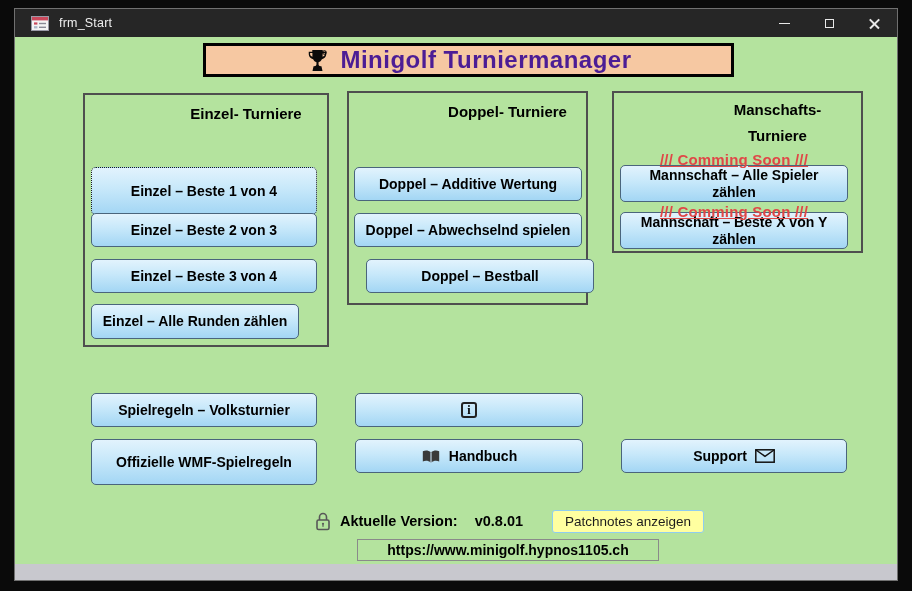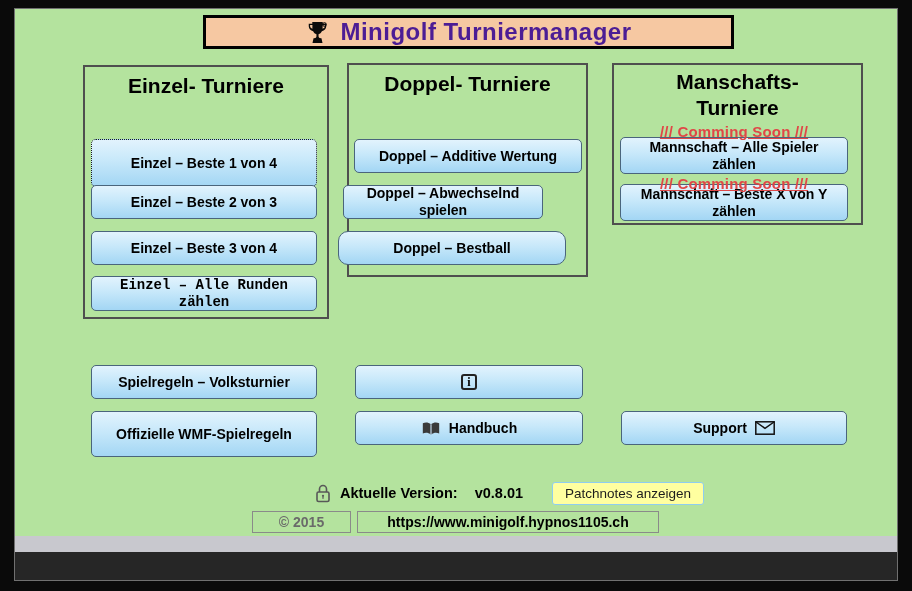--- a/index.html
+++ b/index.html
@@ -22,21 +22,21 @@
   .glyph-close:after{transform:rotate(-45deg);}
   
   .client{position:relative;height:527px;background:#b4e39e;}
   .recordbar{height:16px;background:#c8c8ce;}
   
   .banner{position:absolute;left:188px;top:6px;width:531px;height:34px;
           background:#f6c8a2;border:3px solid #000;display:flex;align-items:center;justify-content:center;gap:10px;}
   .banner .bt{font-size:24px;font-weight:bold;color:#4c1d95;letter-spacing:.5px;}
   
   .group{position:absolute;border:2px solid #4f4f4f;background:transparent;}
-  .group-title{width:100%;text-align:center;font-size:21px;font-weight:bold;color:#000;line-height:26px;margin-top:6px;}
+  .group-title{width:100%;text-align:center;font-size:15px;font-weight:bold;color:#000;line-height:26px;margin-top:6px;margin-left:40px;}
   #grp-einzel{left:68px;top:56px;width:246px;height:254px;}
   #grp-doppel{left:332px;top:54px;width:241px;height:214px;}
   #grp-mannschaft{left:597px;top:54px;width:251px;height:162px;}
   
   .btn{position:absolute;display:flex;align-items:center;justify-content:center;gap:8px;
        background:linear-gradient(180deg,#e2f3fd 0%,#c7e8fa 45%,#a3d6f4 100%);
        border:1px solid #4a657c;border-radius:5px;
        font-size:14px;font-weight:bold;color:#000;text-align:center;line-height:17px;cursor:default;}
   .btn.focused{border:1px dotted #1c1c1c;}
   .coming{position:absolute;z-index:3;width:228px;text-align:center;
@@ -56,20 +56,42 @@
            display:flex;align-items:center;justify-content:center;font-size:14px;font-weight:bold;}
   #box-copyright{left:237px;width:99px;color:#6a6a6a;}
   #box-url{left:342px;width:302px;color:#000;}
 </style>
 </head>
 <body>
 
 <div class="stage">
   <div class="window">
 
+    <div class="titlebar">
+      <svg class="appicon" viewBox="0 0 18 15">
+        <rect x="0.5" y="0.5" width="17" height="14" fill="#f4f4f4" stroke="#9a9aa6"></rect>
+        <rect x="1" y="1" width="16" height="3.4" fill="#c9485b"></rect>
+        <rect x="3" y="6.4" width="3.4" height="2.2" fill="#c9485b"></rect>
+        <rect x="8" y="6.8" width="7" height="1.4" fill="#8a8a96"></rect>
+        <rect x="3" y="10.2" width="3.4" height="2.2" fill="#aab6c8"></rect>
+        <rect x="8" y="10.6" width="7" height="1.4" fill="#8a8a96"></rect>
+      </svg>
+      <span class="title">frm_Start</span>
+      <div class="win-controls">
+        <div class="win-btn">
+            <span class="glyph-min"></span>
+          </div>
+        <div class="win-btn">
+            <span class="glyph-max"></span>
+          </div>
+        <div class="win-btn">
+            <span class="glyph-close"></span>
+          </div>
+      </div>
+    </div>
 
     <div class="client">
 
       <div class="banner">
         <svg width="25" height="25" viewBox="0 0 24 24">
           <path fill="#0a0a0a" d="M7 2h10v1.6h3.4V6c0 2.5-1.9 4.1-4.2 4.7-.7 1.5-1.8 2.5-3.2 2.9v2.1c0 1 .8 1.9 2.3 1.9h.5l1 4.4H7.2l1-4.4h.5c1.5 0 2.3-.9 2.3-1.9v-2.1c-1.4-.4-2.5-1.4-3.2-2.9C5.5 10.1 3.6 8.5 3.6 6V3.6H7V2z"></path>
           <path fill="#f6c8a2" d="M4.9 4.9h2.2v3.6C5.8 7.9 4.9 7 4.9 6V4.9zM16.9 4.9h2.2V6c0 1-.9 1.9-2.2 2.5V4.9z"></path>
           <circle cx="18.6" cy="4.3" r="1.7" fill="none" stroke="#0a0a0a" stroke-width="1.1"></circle>
         </svg>
         <span class="bt">Minigolf Turniermanager</span>
@@ -80,34 +102,34 @@
       </div>
       <div class="btn focused" style="left:76px;top:130px;width:226px;height:48px;">
           <span>Einzel – Beste 1 von 4</span>
         </div>
       <div class="btn" style="left:76px;top:176px;width:226px;height:34px;">
           <span>Einzel – Beste 2 von 3</span>
         </div>
       <div class="btn" style="left:76px;top:222px;width:226px;height:34px;">
           <span>Einzel – Beste 3 von 4</span>
         </div>
-      <div class="btn" style="left:76px;top:267px;width:226px;height:35px;font-family:Liberation Mono, monospace;">
+      <div class="btn" style="left:76px;top:267px;width:208px;height:35px;">
           <span>Einzel – Alle Runden zählen</span>
         </div>
 
       <div class="group" id="grp-doppel">
         <div class="group-title">Doppel- Turniere</div>
       </div>
       <div class="btn" style="left:339px;top:130px;width:228px;height:34px;">
           <span>Doppel – Additive Wertung</span>
         </div>
-      <div class="btn" style="left:328px;top:176px;width:200px;height:34px;">
+      <div class="btn" style="left:339px;top:176px;width:228px;height:34px;">
           <span>Doppel – Abwechselnd spielen</span>
         </div>
-      <div class="btn" style="left:323px;top:222px;width:228px;height:34px;border-radius:10px;">
+      <div class="btn" style="left:351px;top:222px;width:228px;height:34px;">
           <span>Doppel – Bestball</span>
         </div>
 
       <div class="group" id="grp-mannschaft">
         <div class="group-title" style="margin-top:4px;">Manschafts-</div>
         <div class="group-title" style="margin-top:0;">Turniere</div>
       </div>
       <div class="coming" style="left:605px;top:114px;">/// Comming Soon ///</div>
       <div class="btn" style="left:605px;top:128px;width:228px;height:37px;padding:0 14px;">
           <span>Mannschaft – Alle Spieler zählen</span>
@@ -152,23 +174,20 @@
           <circle cx="8" cy="12.8" r="1.1" fill="#585858"></circle>
           <rect x="7.4" y="13.4" width="1.2" height="2.4" fill="#585858"></rect>
         </svg>
         <span class="version-label">Aktuelle Version:</span>
         <span class="version-value">v0.8.01</span>
       </div>
       <div class="patchnotes">
           <span>Patchnotes anzeigen</span>
         </div>
 
-      <div class="footbox" id="box-copyright">
-          <span>© 2015</span>
-        </div>
       <div class="footbox" id="box-url">
           <span>https://www.minigolf.hypnos1105.ch</span>
         </div>
 
     </div>
 
     <div class="recordbar"></div>
   </div>
 </div>
 

